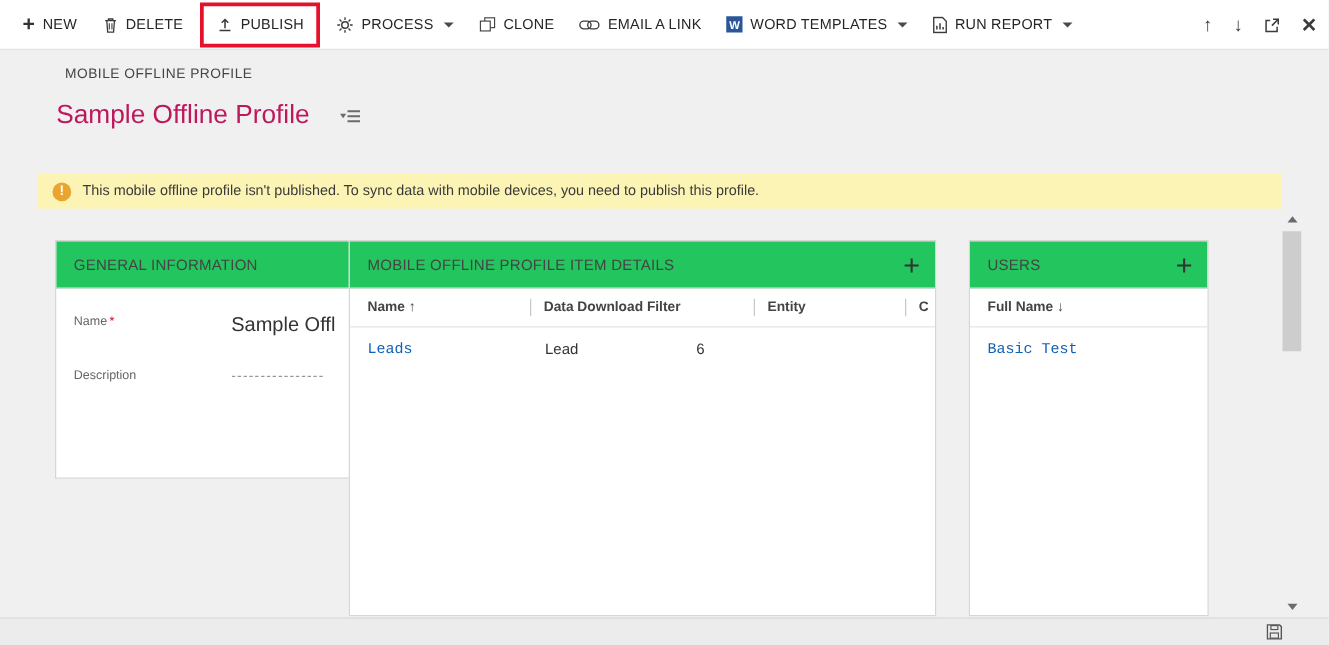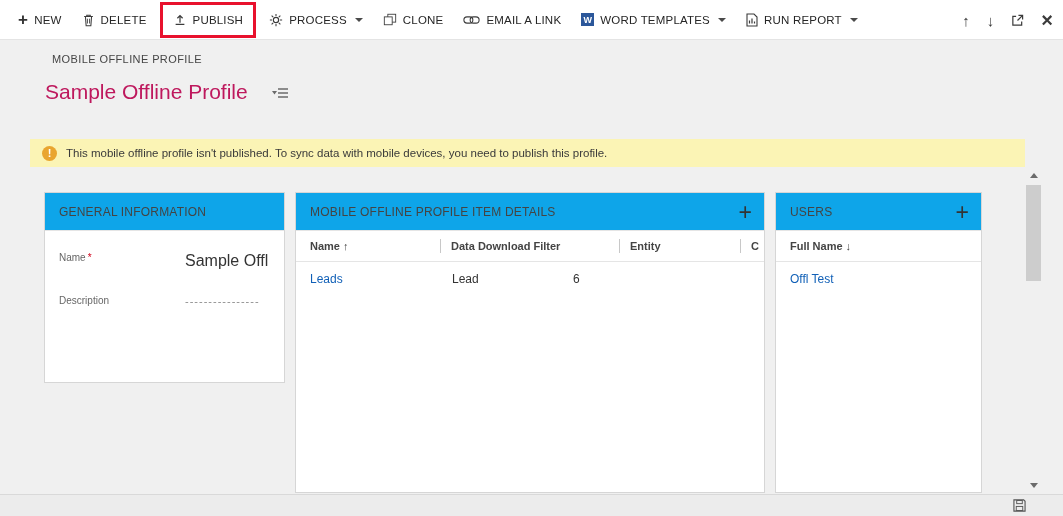--- a/index.html
+++ b/index.html
@@ -31,47 +31,47 @@
   
   .banner { position:absolute; left:30px; top:139px; width:995px; height:28px; background:#FBF4B5;
             display:flex; align-items:center; padding-left:12px; gap:9px; }
   .warn-circle { width:15px; height:15px; border-radius:50%; background:#E9A52F; color:#fff;
                  font-size:11px; font-weight:bold; display:flex; align-items:center; justify-content:center; flex:0 0 15px; }
   .banner-text { font-size:11.5px; color:#3a3a3a; }
 
   
   .panel { position:absolute; background:#fff; border:1px solid #d6d6d6; overflow:hidden; }
   .panel-head { height:38px; display:flex; align-items:center; justify-content:space-between;
-                padding:0 12px 0 14px; background:#0ea5e9; border-bottom:1px solid #e5e5e5; }
+                padding:0 12px 0 14px; background:#22c55e; border-bottom:1px solid #e5e5e5; }
   .panel-title { font-size:12px; color:#444; letter-spacing:.2px; white-space:nowrap; overflow:hidden; }
   .panel-add { font-size:23px; font-weight:300; color:#333; line-height:20px; cursor:pointer; }
 
   .p-general { left:44px; top:192px; width:241px; height:191px; }
   .field-row { display:flex; align-items:flex-start; padding-left:14px; margin-top:21px; }
   .field-label { width:126px; flex:0 0 126px; font-size:10px; color:#666; }
   .req { color:#d0021b; margin-left:2px; }
   .field-value { font-size:16px; color:#333; white-space:nowrap; overflow:hidden; flex:1; }
   .field-dashes { font-size:11px; color:#8c8c8c; letter-spacing:1px; }
 
-  .p-items { left:295px; top:192px; width:470px; height:301px; }
-  .p-users { left:775px; top:192px; width:207px; height:301px; }
+  .p-items { left:279px; top:192px; width:470px; height:301px; }
+  .p-users { left:775px; top:192px; width:192px; height:301px; }
 
   .grid-head { display:flex; align-items:center; height:31px; border-bottom:1px solid #e5e5e5;
                padding-left:14px; font-size:11px; font-weight:bold; color:#444; }
   .grid-row  { display:flex; align-items:center; height:34px; padding-left:14px; font-size:12px; color:#333; }
   .gc { white-space:nowrap; overflow:hidden; }
   .gc-name   { width:130px; flex:0 0 130px; }
   .gc-filter { width:178px; flex:0 0 178px; padding-left:10px; }
   .gc-entity { width:120px; flex:0 0 120px; padding-left:10px; }
   .gc-extra  { flex:1; min-width:0; padding-left:10px; }
   .gc-fullname { width:196px; flex:0 0 196px; }
   .gc-rest   { flex:1; min-width:0; padding-left:10px; }
   .col-div { width:1px; height:14px; background:#c8c8c8; flex:0 0 1px; }
   .sort-arrow { font-weight:normal; margin-left:3px; }
-  .link { color:#1160B7; cursor:pointer; }
+  .link { color:#1160B7; cursor:pointer;font-family:Liberation Mono, monospace; }
 
   
   .vscroll { position:absolute; left:1025px; top:167px; width:17px; height:327px; background:#f0f0f0; }
   .vs-btn { width:17px; height:17px; display:flex; align-items:center; justify-content:center; cursor:pointer; background:#f0f0f0; }
   .tri-up { width:0;height:0;border-left:4px solid transparent;border-right:4px solid transparent;border-bottom:5px solid #6b6b6b; }
   .tri-dn { width:0;height:0;border-left:4px solid transparent;border-right:4px solid transparent;border-top:5px solid #6b6b6b; }
   .vs-thumb { position:absolute; top:18px; left:1px; width:15px; height:96px; background:#cdcdcd; cursor:pointer; }
   .vs-down { position:absolute; bottom:0; }
 
   
@@ -237,21 +237,21 @@
       <span class="panel-add">+</span>
     </div>
     <div class="grid-head">
       <span class="gc gc-fullname">
         <span>Full Name</span><span class="sort-arrow">↓</span>
       </span>
       <span class="col-div"></span>
       <span class="gc gc-rest"></span>
     </div>
     <div class="grid-row">
-      <span class="gc gc-fullname link">Offl Test</span>
+      <span class="gc gc-fullname link">Basic Test</span>
     </div>
   </div>
 
   <div class="vscroll">
     <div class="vs-btn">
         <span class="tri-up"></span>
       </div>
     <div class="vs-thumb"></div>
     <div class="vs-btn vs-down">
         <span class="tri-dn"></span>

